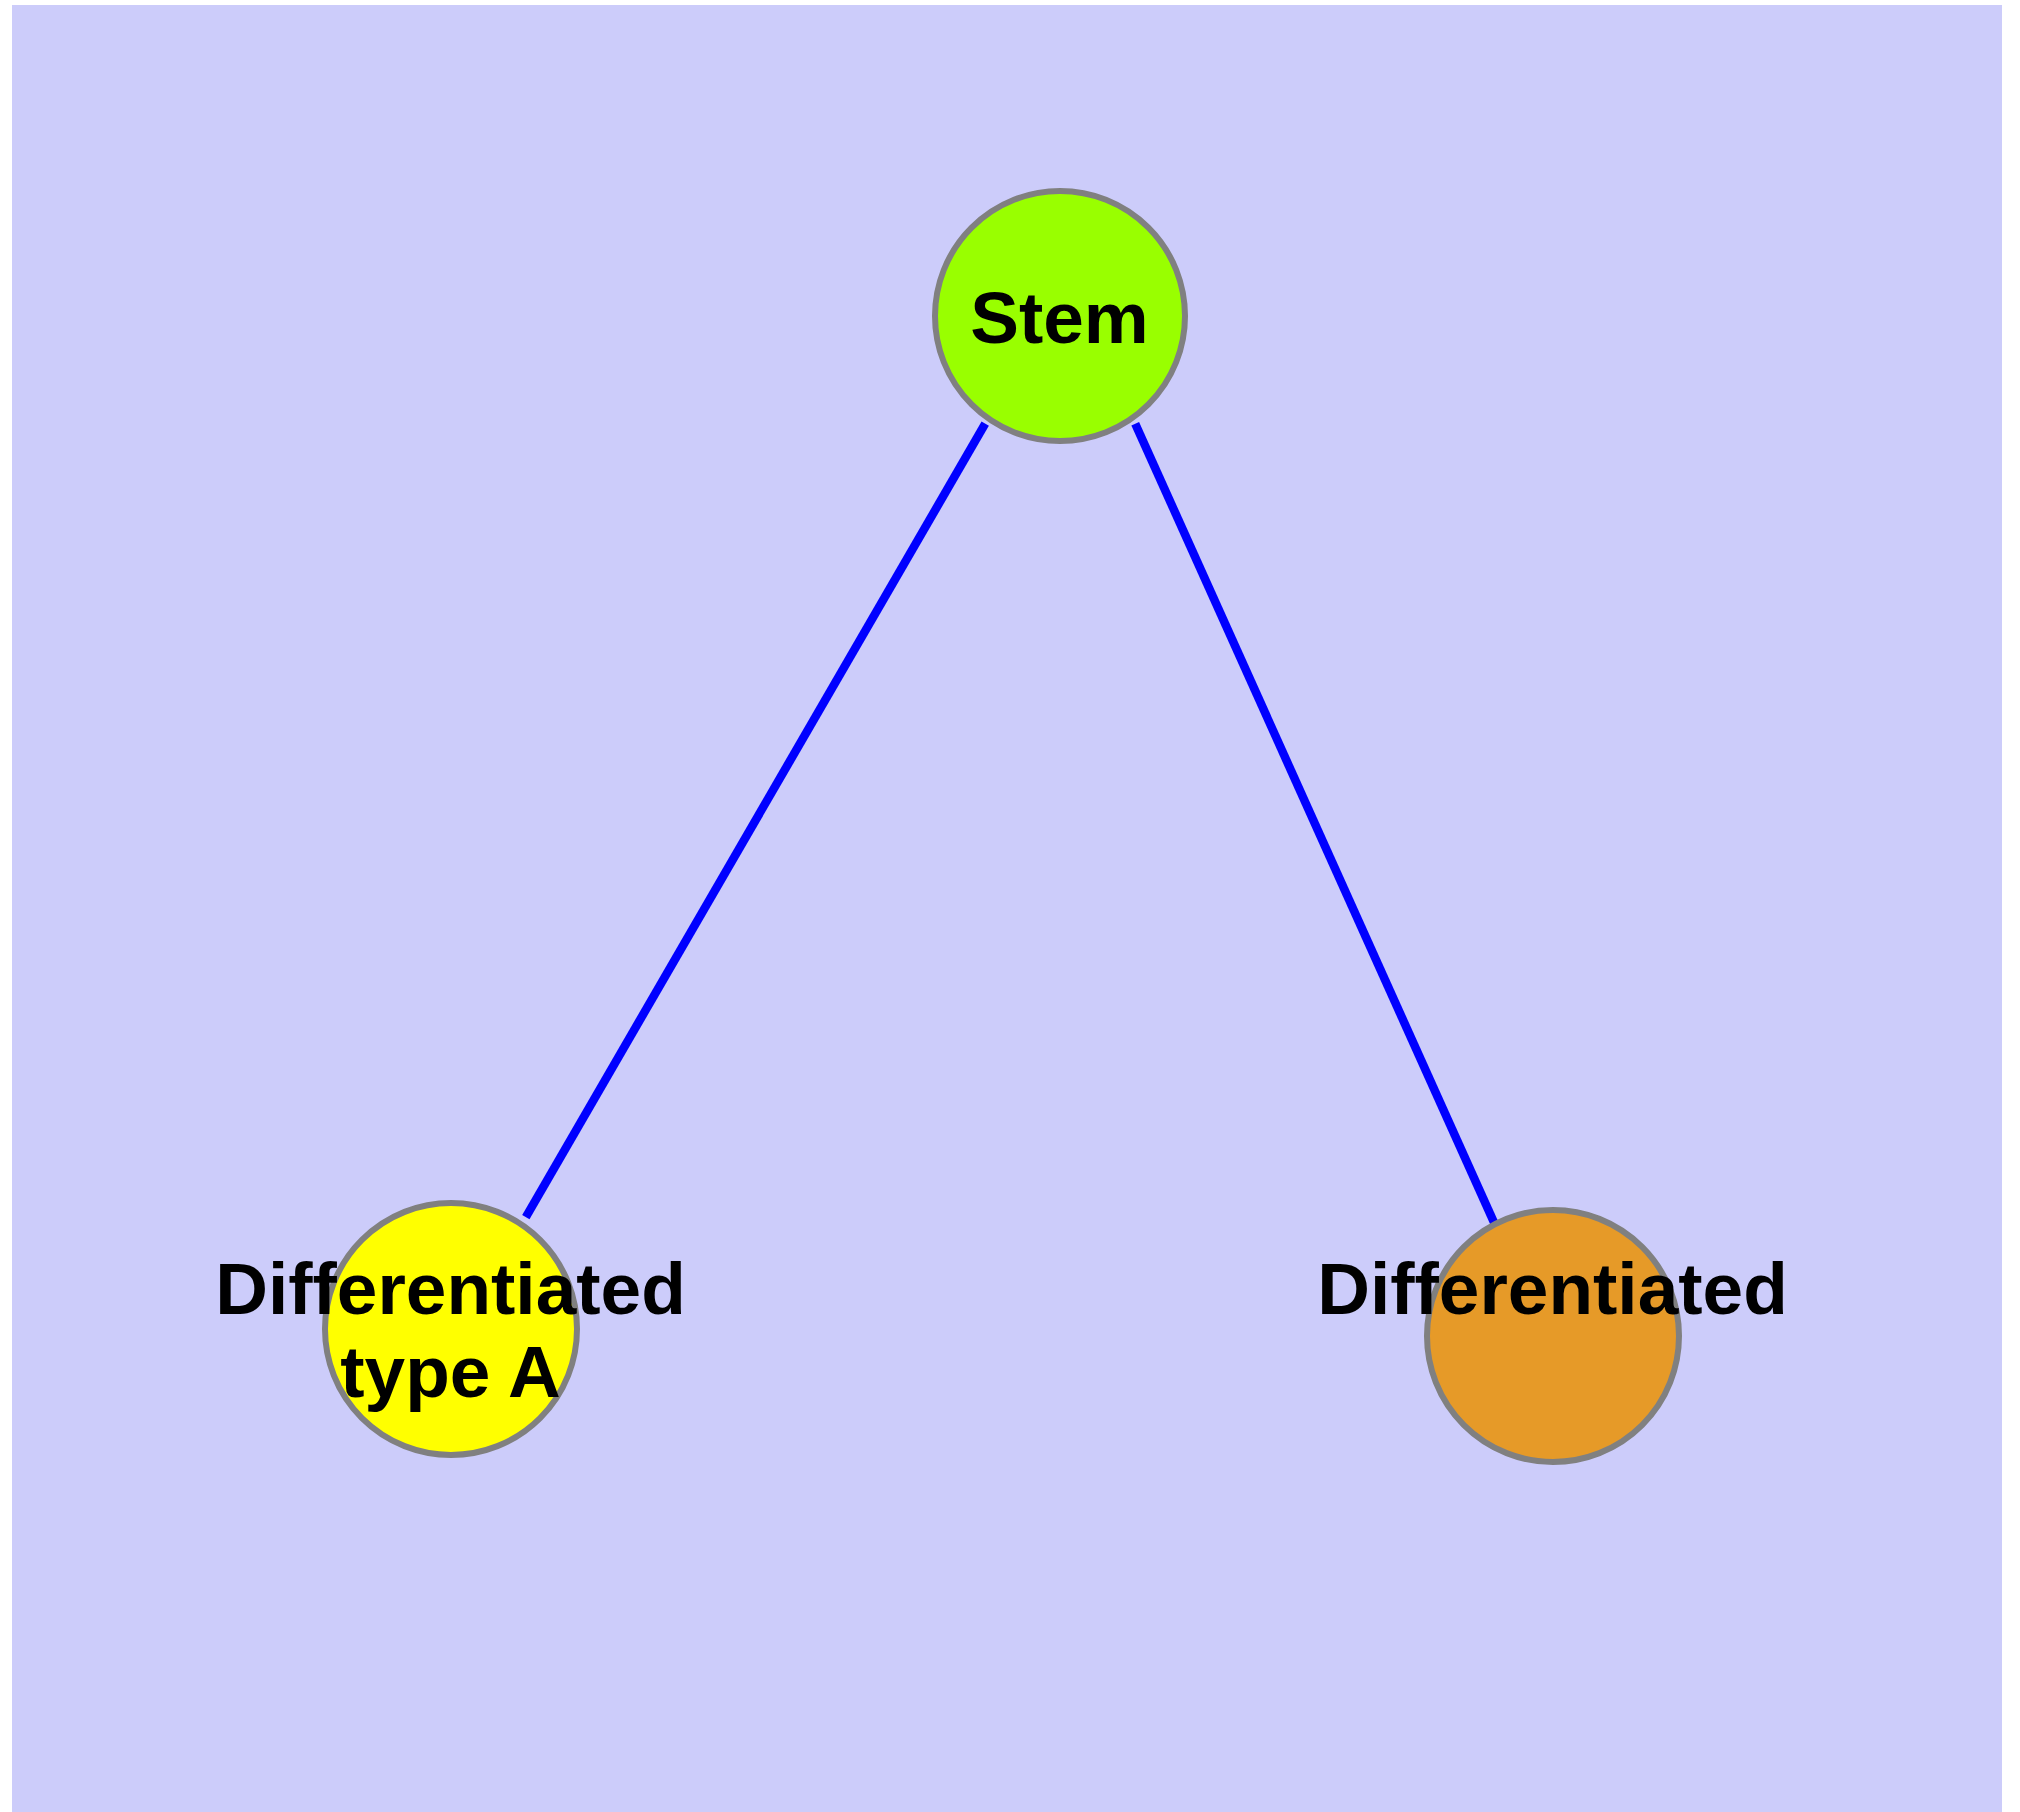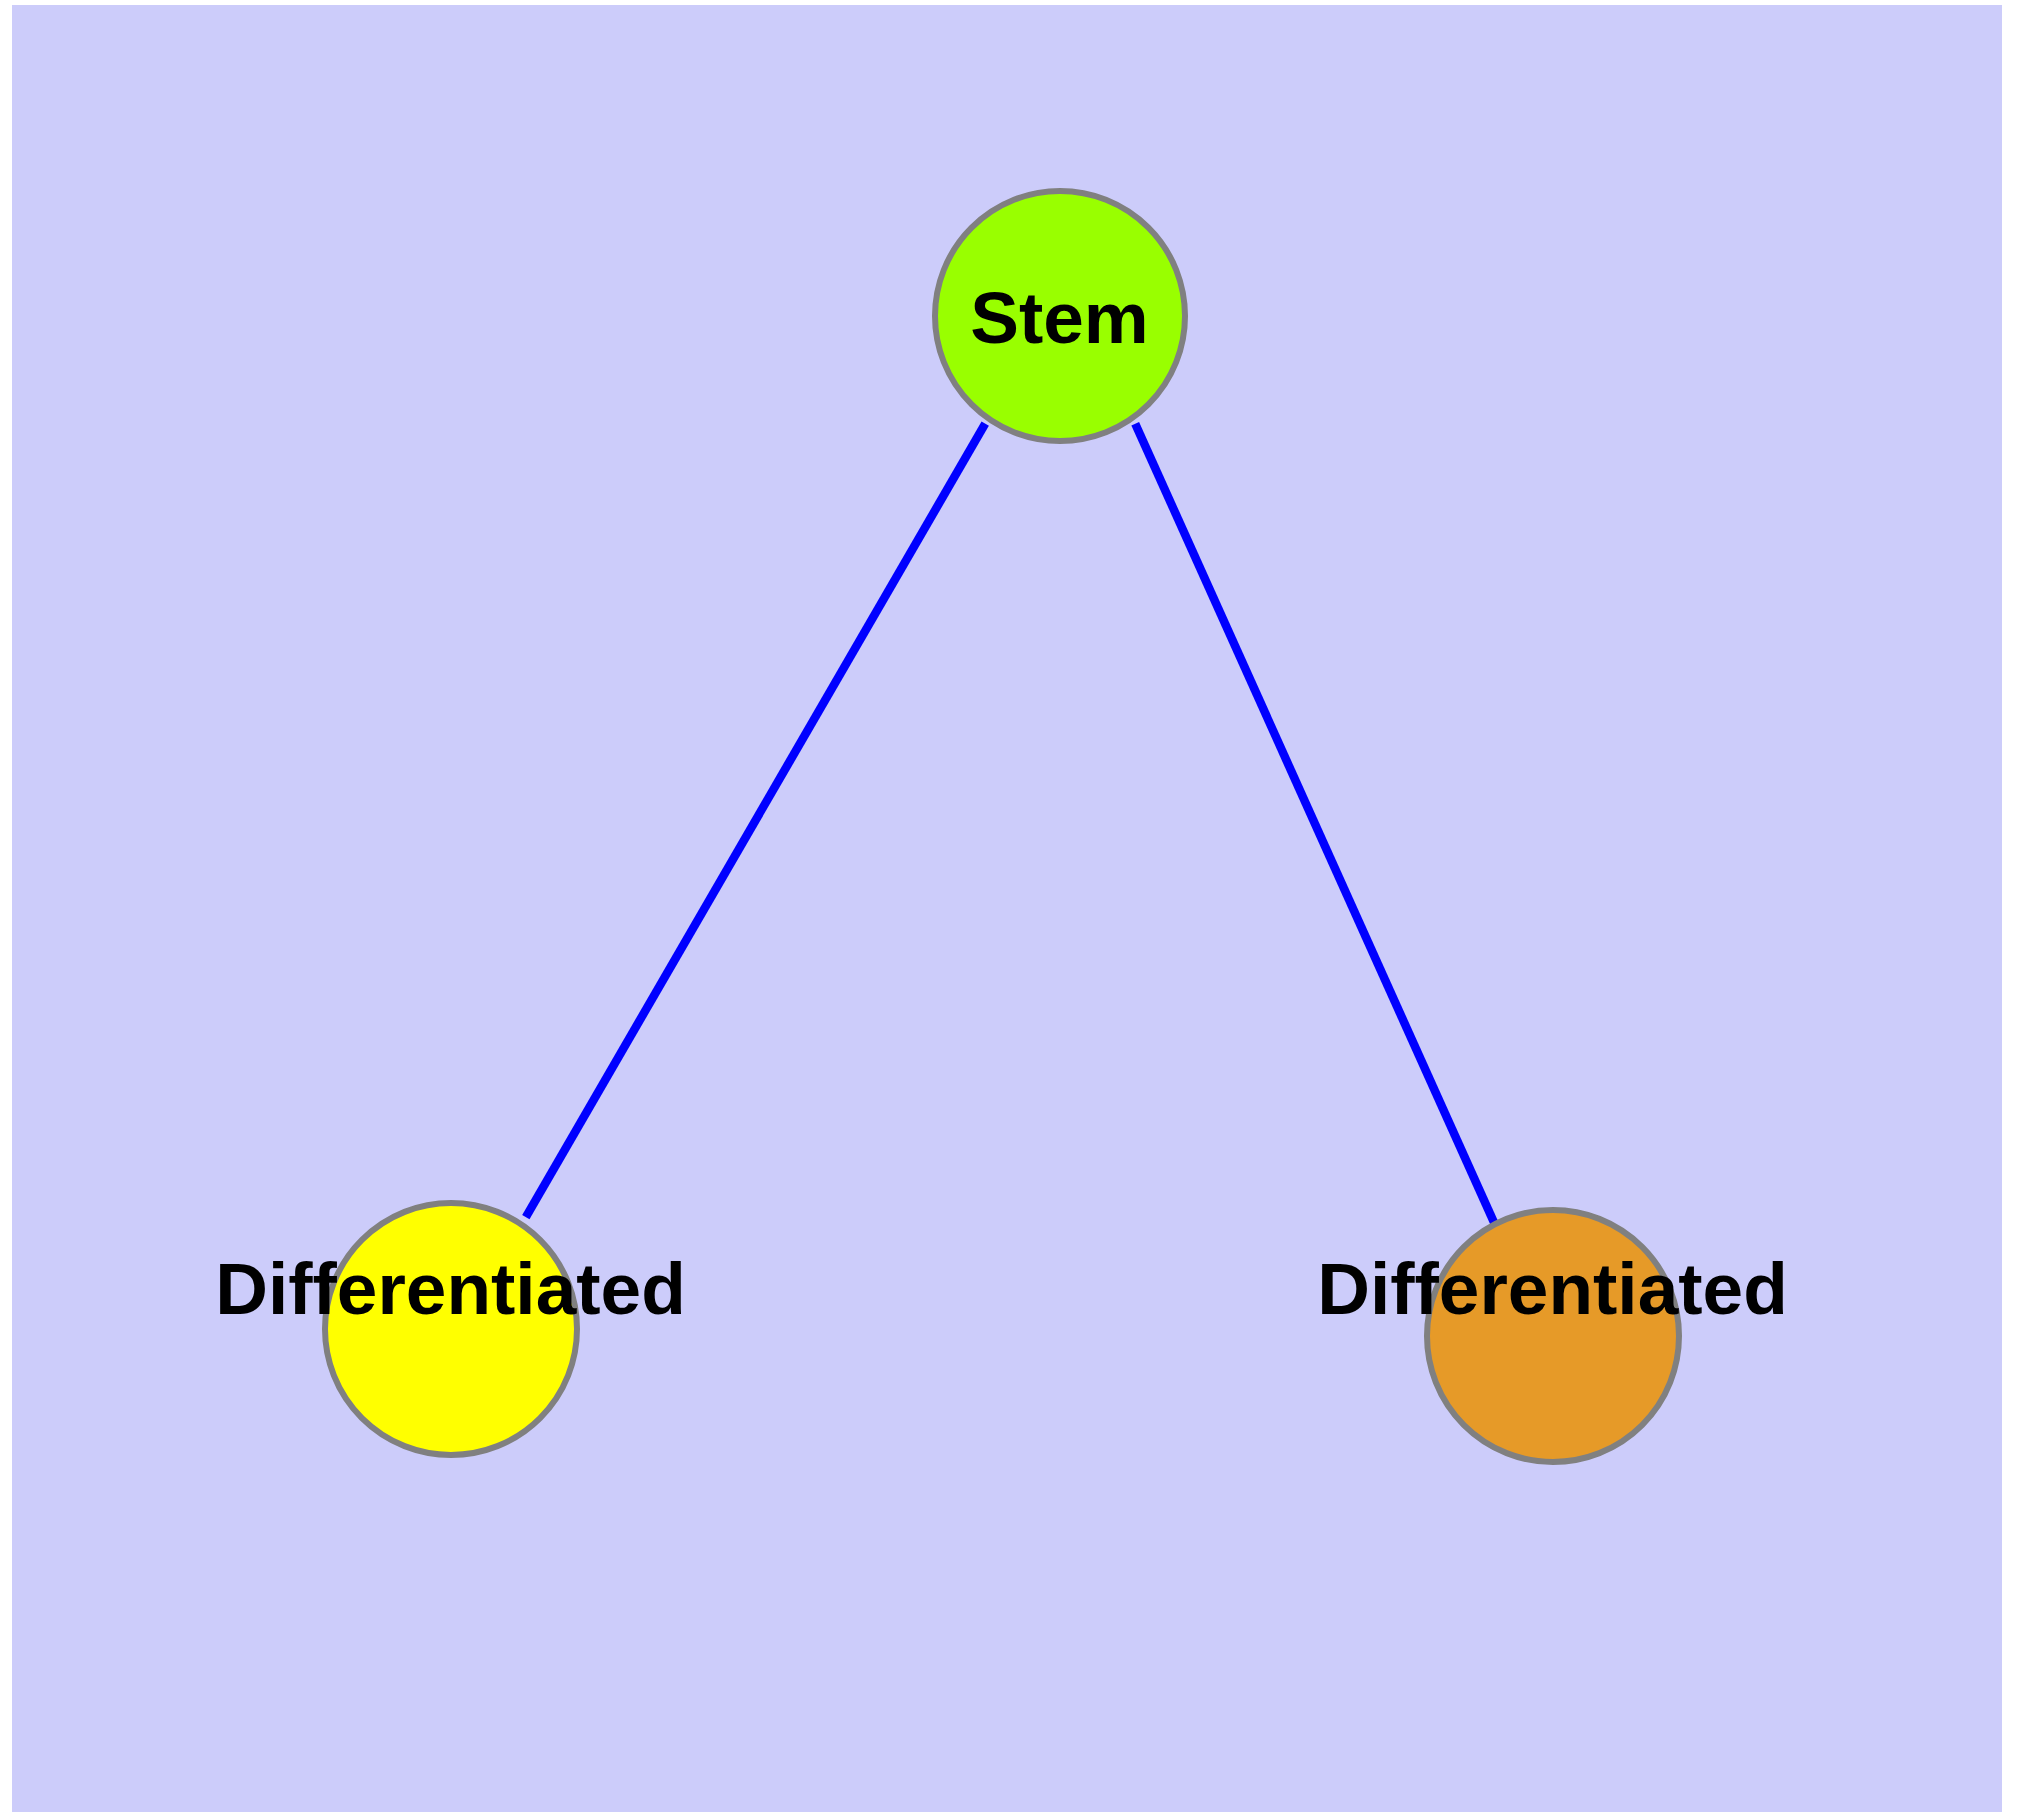--- a/index.html
+++ b/index.html
@@ -104,18 +104,18 @@
   </svg>
 
   <div id="node-stem" class="graph-node"></div>
 
   <div id="node-diff-a" class="graph-node"></div>
 
   <div id="node-diff-b" class="graph-node"></div>
 
   <div id="label-stem" class="node-label">Stem</div>
 
-  <div id="label-diff-a" class="node-label"><span>Differentiated</span><br></div>
+  <div id="label-diff-a" class="node-label"><span>Differentiated</span><br><span>type A</span></div>
 
   <div id="label-diff-b" class="node-label"><span>Differentiated</span><br></div>
 
 </div>
 
 
 </body></html>

